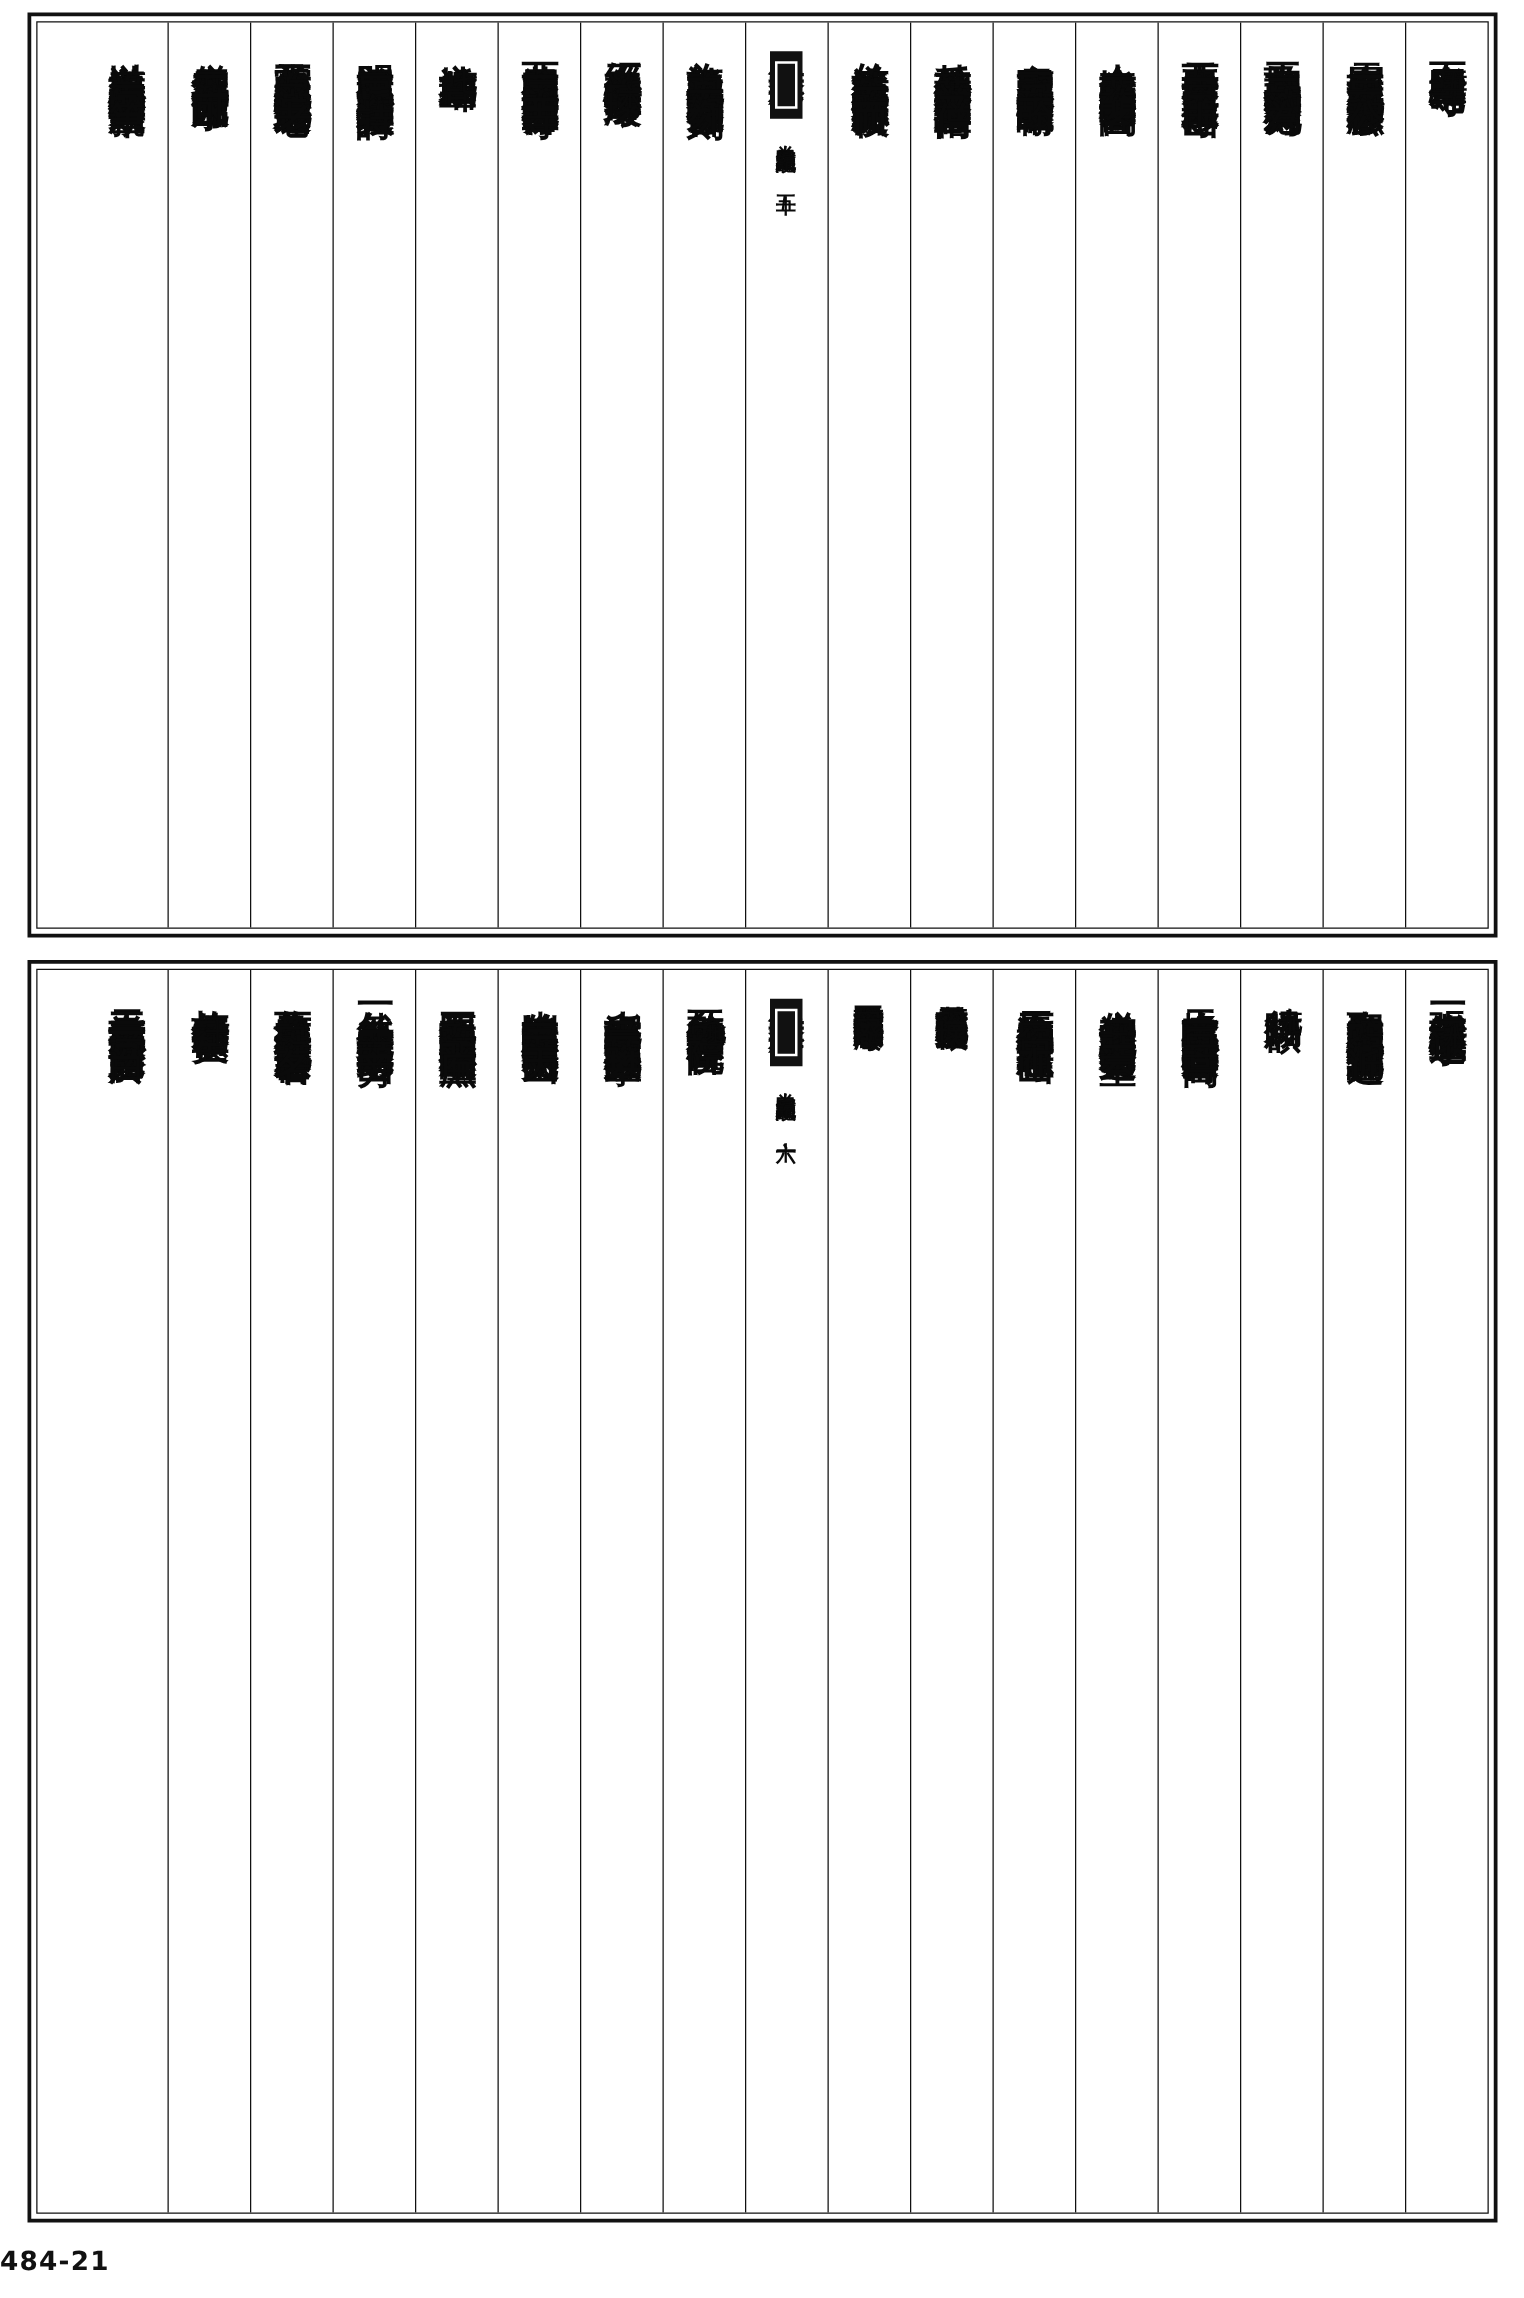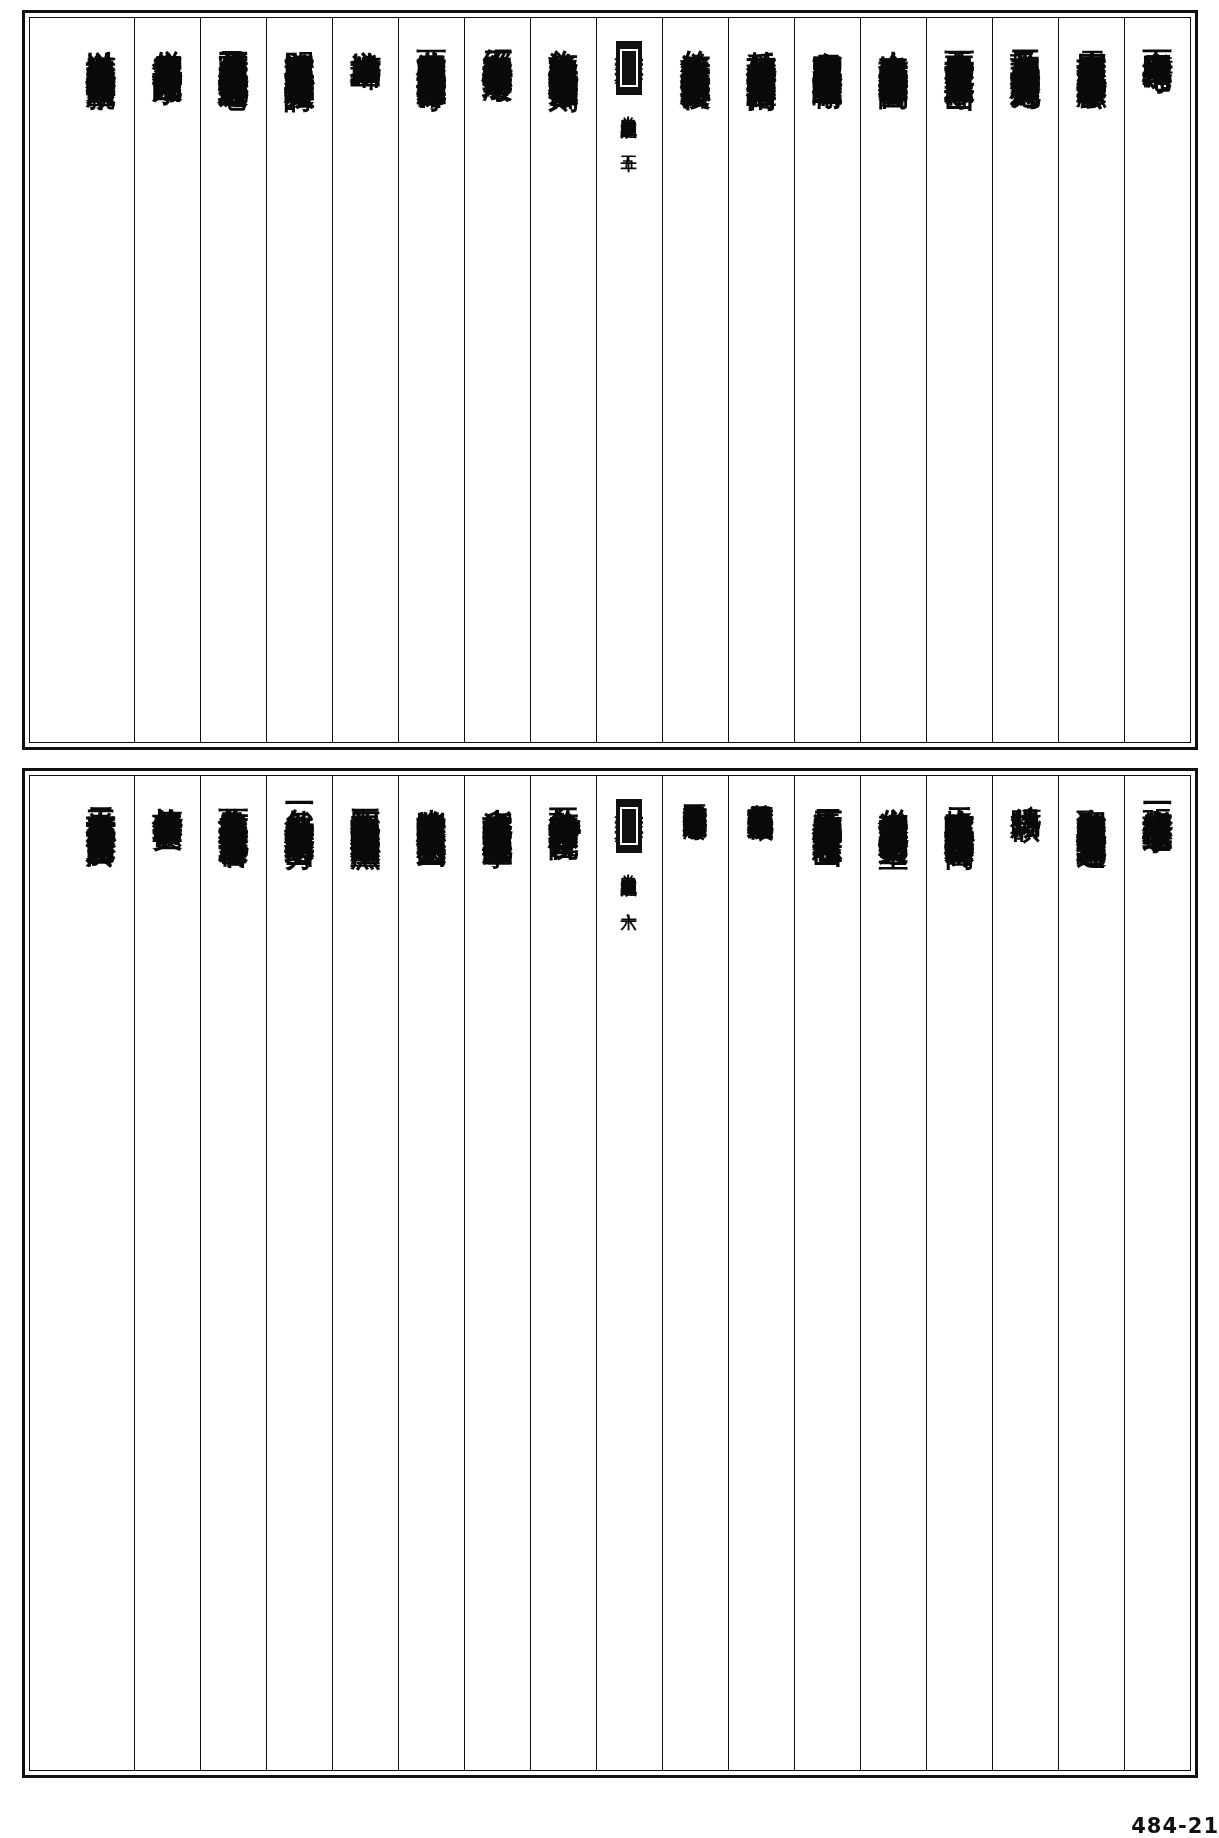--- a/index.html
+++ b/index.html
@@ -116,24 +116,24 @@
     content: "";
     position: absolute;
     left: 4px; right: 4px; top: 8px; bottom: 8px;
     border: 2px solid #fff;
   }
   .centered-col {
     justify-content: flex-start;
   }
   .footer {
     position: absolute;
-    bottom: 0;
+    bottom: 17px;
     left: 0;
     width: 100%;
-    text-align: right;
+    text-align: left;
     font-family: "DejaVu Sans", sans-serif;
     font-size: 21px;
     font-weight: 700;
     letter-spacing: 1px;
     color: #111;
   }
 </style>
 </head>
 <body>
 

